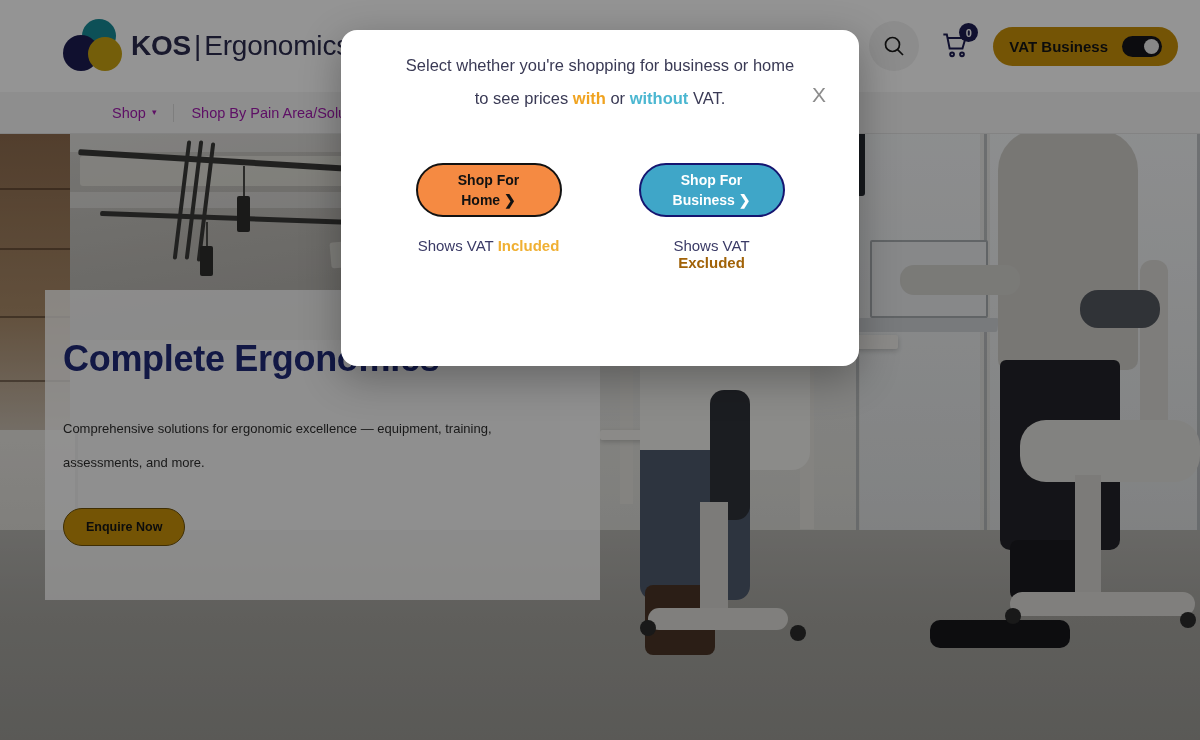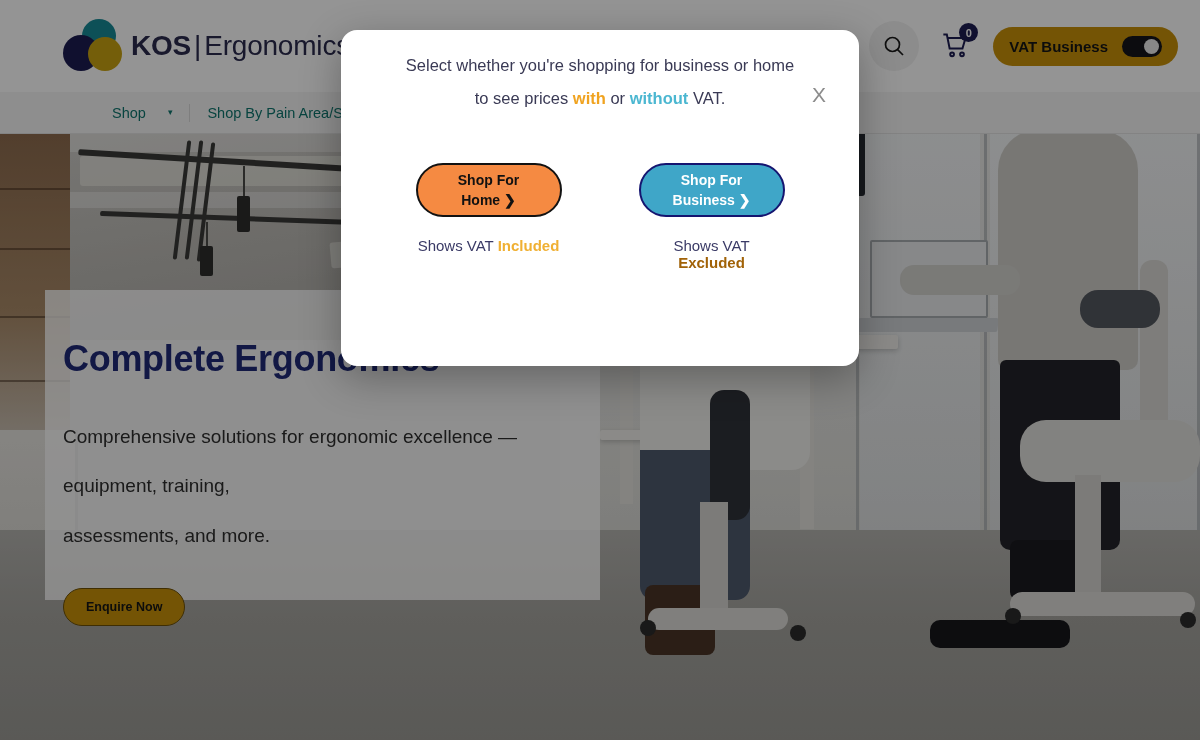--- a/index.html
+++ b/index.html
@@ -71,31 +71,31 @@
                 background:#1d1d52; color:#fff; font-size:11px; font-weight:700;
                 display:flex; align-items:center; justify-content:center; }
   .vat-pill { display:flex; align-items:center; gap:14px; background:#c9920a; color:#151515;
               border-radius:22px; padding:9px 16px; font-size:15px; font-weight:700; cursor:pointer; }
   .switch { width:40px; height:21px; border-radius:11px; background:#16161a; position:relative; flex:none; }
   .switch i { position:absolute; right:3px; top:3px; width:15px; height:15px; border-radius:50%; background:#e8e8e8; }
 
   
   .nav { position:absolute; left:0; top:92px; width:1200px; height:42px; background:#f4f4f4;
          display:flex; align-items:center; z-index:10; border-bottom:1px solid #e2e2e2; }
-  .nav-item { font-size:14.5px; color:#0f766e; padding:0 17px; height:42px; display:flex;
-              align-items:center; gap:22px; cursor:pointer; white-space:nowrap; }
+  .nav-item { font-size:14.5px; color:#a21caf; padding:0 17px; height:42px; display:flex;
+              align-items:center; gap:6px; cursor:pointer; white-space:nowrap; }
   .nav-item:first-child { margin-left:95px; }
   .nav-sep { width:1px; height:18px; background:#d9d9d9; }
   .caret { font-size:9px; line-height:1; }
 
   
   .hero-panel { position:absolute; left:45px; top:290px; width:555px; height:310px;
                 background:rgba(255,255,255,.80); z-index:20; padding:42px 40px 0 18px; }
   .hero-h1 { font-size:36px; line-height:1.50; font-weight:800; color:#1f2a78; letter-spacing:-.3px; }
-  .hero-sub { margin-top:26px; font-size:19px; line-height:2.6; color:#2e2e2e; }
+  .hero-sub { margin-top:26px; font-size:13px; line-height:2.6; color:#2e2e2e; }
   .enquire { margin-top:28px; display:inline-flex; align-items:center; justify-content:center;
              background:#c9920a; color:#151515; font-size:12.5px; font-weight:700;
              padding:11px 22px; border-radius:20px; border:1px solid #6d5006; cursor:pointer; }
 
   
   .modal { position:absolute; left:341px; top:30px; width:518px; height:336px; background:#fff;
            border-radius:16px; z-index:60; box-shadow:0 12px 40px rgba(0,0,0,.30); }
   .modal-close { position:absolute; right:33px; top:54px; font-size:21px; color:#8c8c8c;
                  cursor:pointer; line-height:1; font-weight:400; }
   .modal-title { text-align:center; margin-top:44px; font-size:23px; font-weight:700; color:#1a1a6e; }

